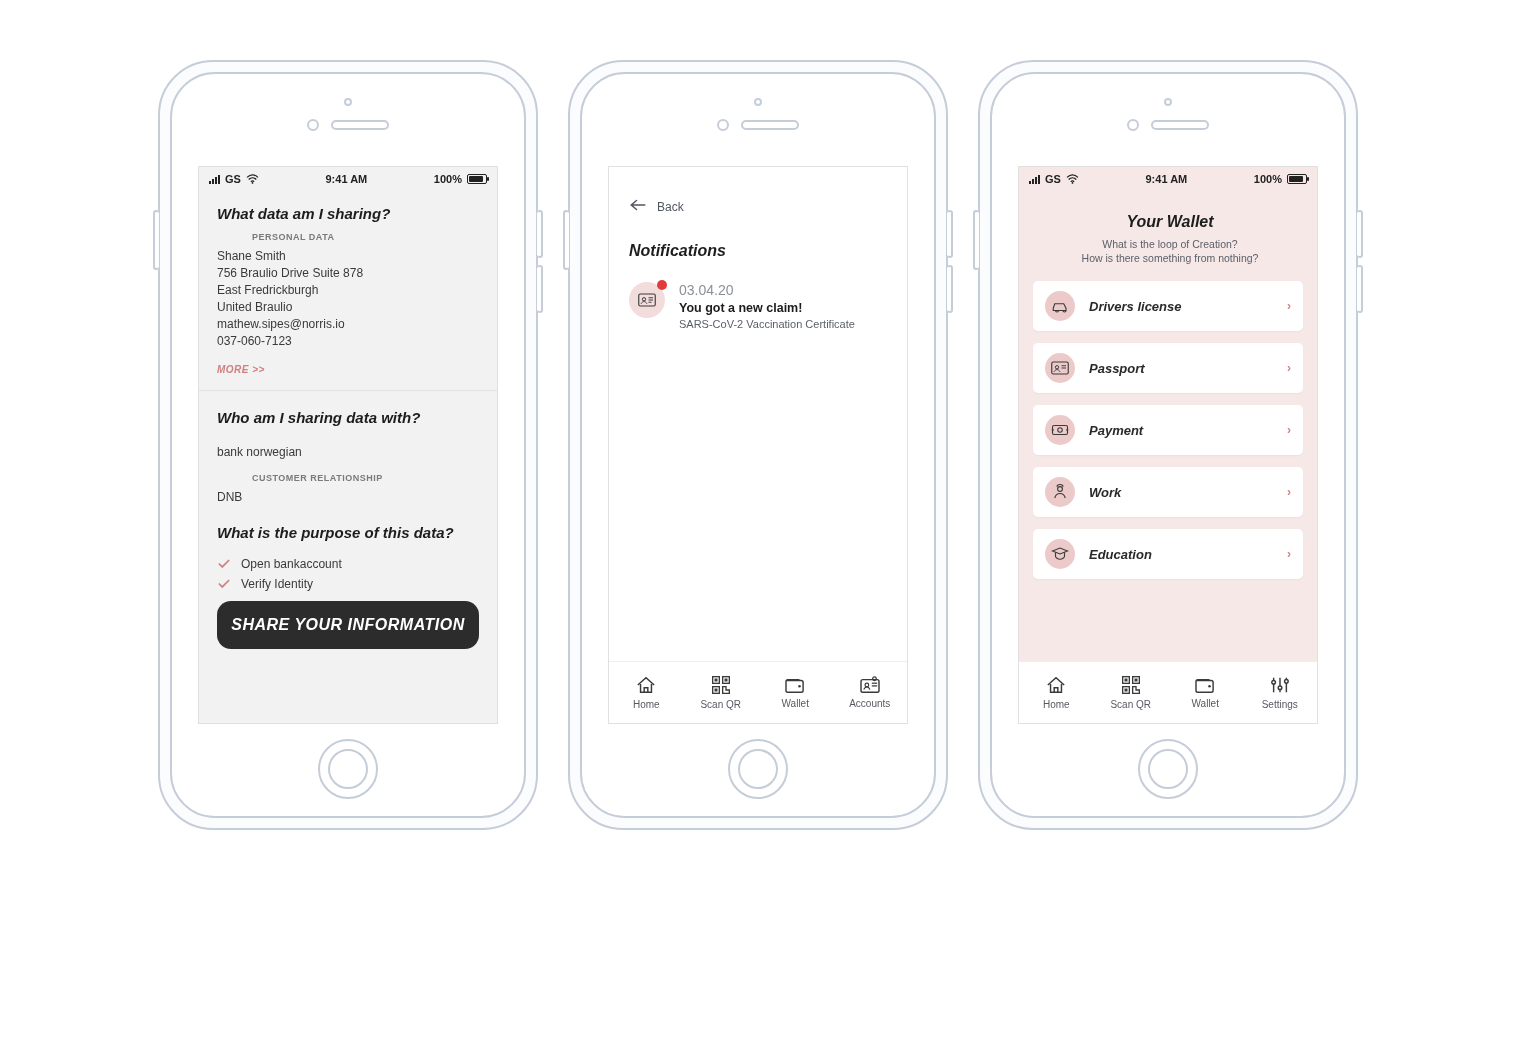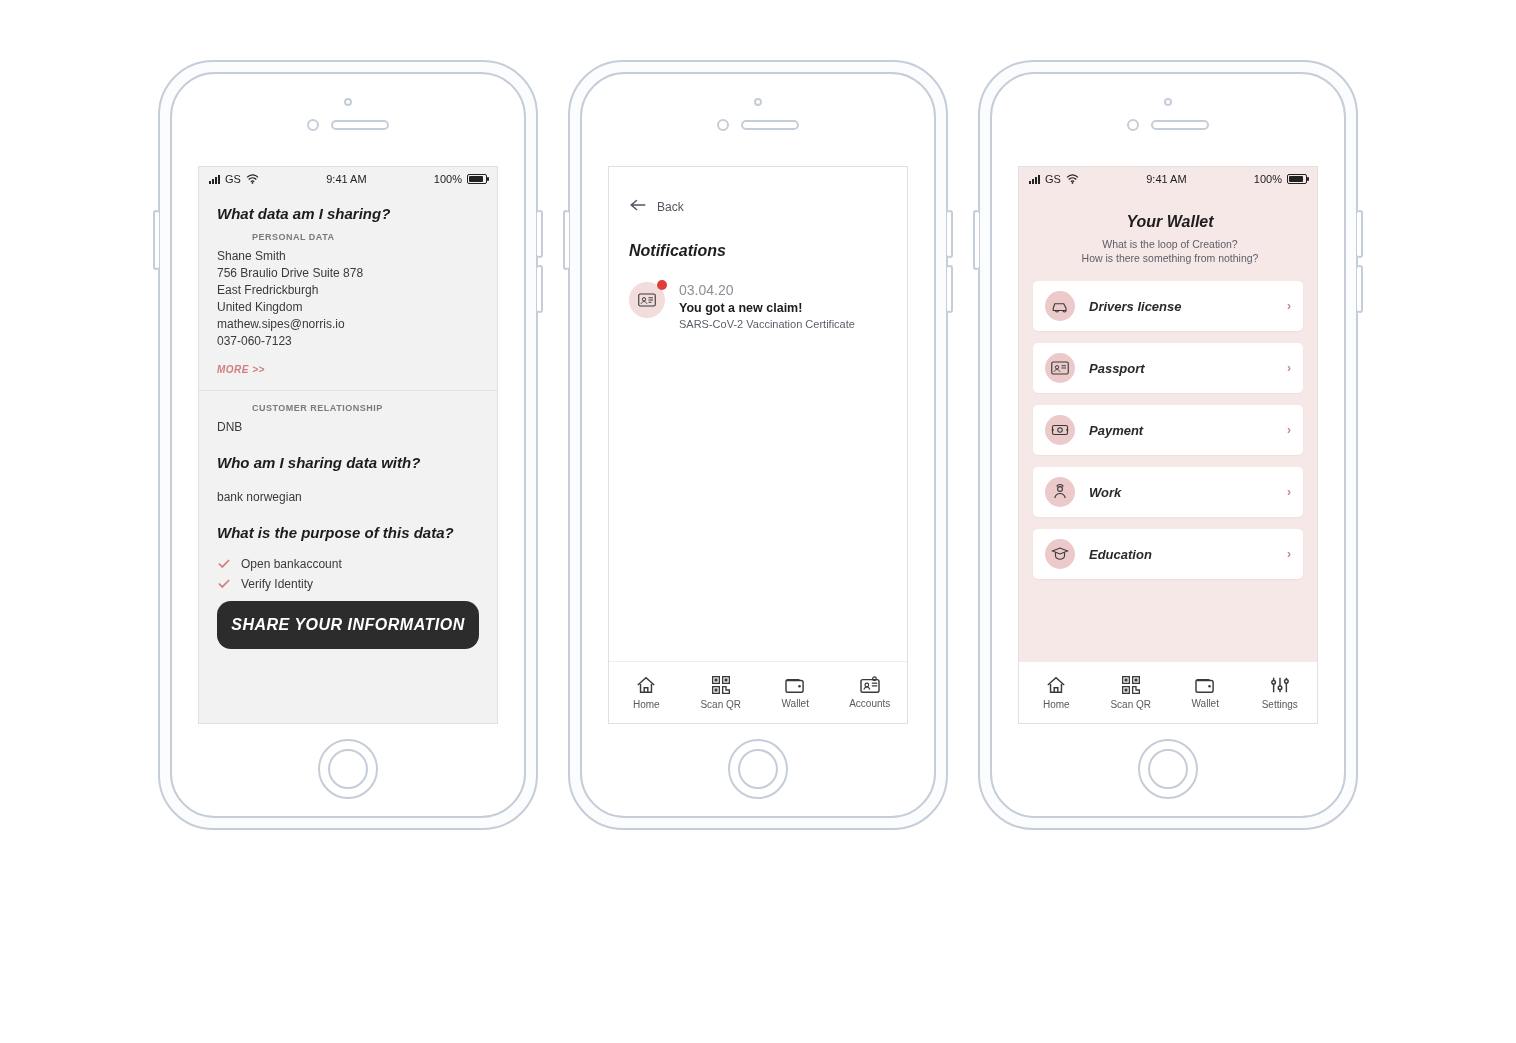--- a/index.html
+++ b/index.html
@@ -36,21 +36,21 @@
                     border:2px solid #c5cdd9; border-radius:50%; }
 
   .screen {
     position:absolute; left:26px; right:26px; top:92px; bottom:92px;
     background:#f3f2f3; border:1px solid #e0e0e0; overflow:hidden;
     font-size:12px; color:#333;
   }
 
   
   .status-bar { height:24px; display:flex; justify-content:space-between; align-items:center;
-                padding:0 10px; font-size:11px; font-weight:400; color:#222;}
+                padding:0 10px; font-size:11px; font-weight:700; color:#222;}
   .status-left, .status-right { display:flex; align-items:center; gap:5px;}
   .signal-icon { display:flex; align-items:flex-end; gap:1px;}
   .signal-icon span { width:2px; background:#222;}
   .signal-icon span:nth-child(1){height:3px;} .signal-icon span:nth-child(2){height:5px;}
   .signal-icon span:nth-child(3){height:7px;} .signal-icon span:nth-child(4){height:9px;}
   .wifi-icon svg{display:block;}
   .batt { position:relative; width:20px; height:10px; border:1px solid #222; border-radius:2px;}
   .batt:after{content:"";position:absolute;right:-3px;top:2px;width:2px;height:4px;background:#222;border-radius:1px;}
   .batt i{position:absolute;left:1px;top:1px;bottom:1px;width:14px;background:#222;border-radius:1px;}
 
@@ -155,37 +155,37 @@
       </div>
 
       <div class="content">
         <div class="pad">
           <div class="q italic-bold">What data am I sharing?</div>
           <div class="section-label">PERSONAL DATA</div>
           <div style="height:6px"></div>
           <div class="line">Shane Smith</div>
           <div class="line">756 Braulio Drive Suite 878</div>
           <div class="line">East Fredrickburgh</div>
-          <div class="line">United Kingdom</div>
+          <div class="line">United Braulio</div>
           <div class="line">mathew.sipes@norris.io</div>
           <div class="line">037-060-7123</div>
           <span class="more">MORE &gt;&gt;</span>
           <div class="hr"></div>
         </div>
 
+        <div class="block" style="padding-top:18px">
+          <div class="q italic-bold" style="font-size:15px">Who am I sharing data with?</div>
+          <div style="height:8px"></div>
+          <div class="line">bank norwegian</div>
+        </div>
+
         <div class="block">
           <div class="section-label">CUSTOMER RELATIONSHIP</div>
           <div style="height:6px"></div>
           <div class="line">DNB</div>
-        </div>
-
-        <div class="block" style="padding-top:18px">
-          <div class="q italic-bold" style="font-size:15px">Who am I sharing data with?</div>
-          <div style="height:8px"></div>
-          <div class="line">bank norwegian</div>
         </div>
 
         <div class="block" style="padding-top:18px">
           <div class="q italic-bold" style="font-size:15px">What is the purpose of this data?</div>
           <div class="purpose-list">
             <div class="purpose-item">
               <span class="check">
                 <svg width="14" height="14" viewBox="0 0 24 24">
                       <path fill="none" stroke="#d17f7f" stroke-width="3" stroke-linecap="round" d="M4 12l5 5L20 6"></path>
                     </svg>

